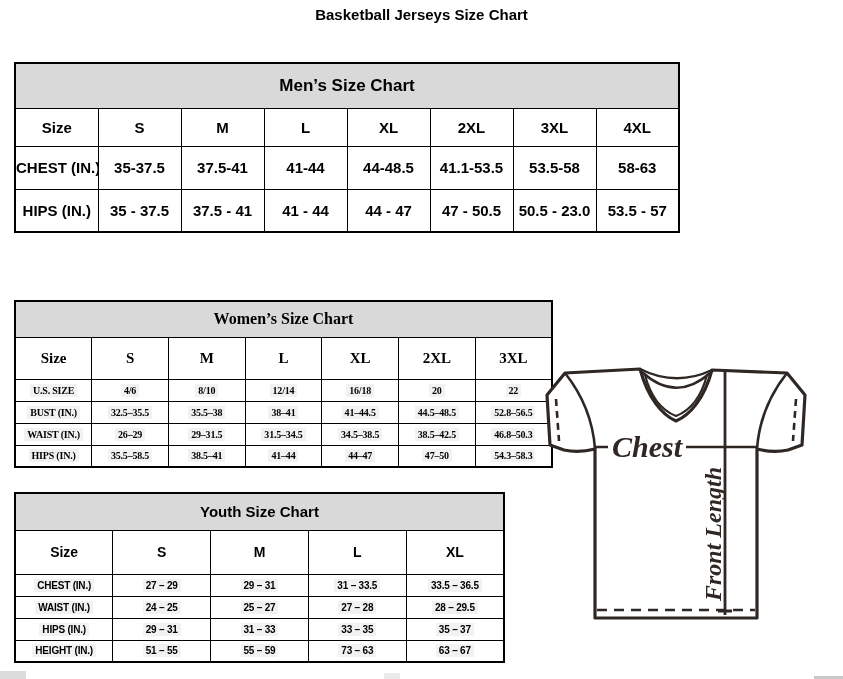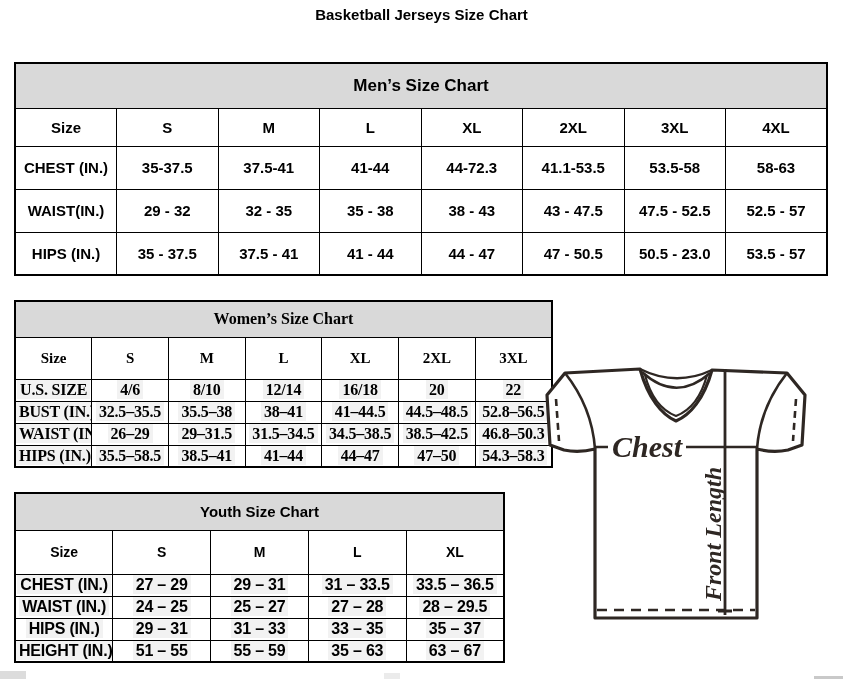--- a/index.html
+++ b/index.html
@@ -22,21 +22,21 @@
   table.size-table{
     position:absolute;border-collapse:collapse;table-layout:fixed;
     background:#fff;border:2px solid var(--border);
   }
   table.size-table th,table.size-table td{
     border:1px solid var(--border);text-align:center;vertical-align:middle;
     padding:0;font-weight:bold;color:#000;overflow:hidden;white-space:nowrap;
   }
   tr.title-row th{background:var(--header-bg);}
   
-  #mens-table{left:14px;top:62px;width:814px;}
+  #mens-table{left:14px;top:62px;width:666px;}
   #mens-table tr.title-row{height:45px}
   #mens-table tr.title-row th{font-size:17px;}
   #mens-table tr.cols-row{height:38px}
   #mens-table tr.cols-row th{font-size:15px;}
   #mens-table tr.data-row{height:43px}
   #mens-table tr.data-row td{font-size:15px;}
   #mens-table .c0{width:117px;}
   
   #womens-table{left:14px;top:300px;width:539px;font-family:Liberation Serif, serif;}
   #womens-table tr.title-row{height:36px}
@@ -47,21 +47,21 @@
   #womens-table .c0{width:84px;}
   
   #youth-table{left:14px;top:492px;width:491px;}
   #youth-table tr.title-row{height:37px}
   #youth-table tr.title-row th{font-size:15px;}
   #youth-table tr.cols-row{height:44px}
   #youth-table tr.cols-row th{font-size:14px;}
   #youth-table tr.data-row{height:22px}
   #youth-table .c0{width:121px;}
   
-  table.condensed tr.data-row td{font-size:16px;letter-spacing:-0.2px;}
+  table.condensed tr.data-row td{font-size:10px;letter-spacing:-0.2px;}
   table.condensed tr.data-row .hl{background:#f2f2f2;padding:1px 3px;}
   
   .jersey-wrap{position:absolute;left:538px;top:363px;width:285px;height:268px;}
   
   .artifact{position:absolute;}
   #artifact-left{left:0;top:671px;width:26px;height:8px;background:#dcdcdc;}
   #artifact-mid{left:384px;top:673px;width:16px;height:6px;background:#ebebeb;}
   #artifact-right{left:814px;top:676px;width:29px;height:3px;background:#c9c9c9;}
 </style>
 </head>
@@ -84,34 +84,24 @@
           <th class="c4">XL</th>
           <th class="c5">2XL</th>
           <th class="c6">3XL</th>
           <th class="c7">4XL</th>
         </tr>
         <tr class="data-row">
           <td class="c0 row-label">CHEST (IN.)</td>
           <td>35-37.5</td>
           <td>37.5-41</td>
           <td>41-44</td>
-          <td>44-72.3</td>
+          <td>44-48.5</td>
           <td>41.1-53.5</td>
           <td>53.5-58</td>
           <td>58-63</td>
-        </tr>
-        <tr class="data-row">
-          <td class="c0 row-label">WAIST(IN.)</td>
-          <td>29 - 32</td>
-          <td>32 - 35</td>
-          <td>35 - 38</td>
-          <td>38 - 43</td>
-          <td>43 - 47.5</td>
-          <td>47.5 - 52.5</td>
-          <td>52.5 - 57</td>
         </tr>
         <tr class="data-row">
           <td class="c0 row-label">HIPS (IN.)</td>
           <td>35 - 37.5</td>
           <td>37.5 - 41</td>
           <td>41 - 44</td>
           <td>44 - 47</td>
           <td>47 - 50.5</td>
           <td>50.5 - 23.0</td>
           <td>53.5 - 57</td>
@@ -202,21 +192,21 @@
           <td class="c0 row-label"><span class="hl">HIPS (IN.)</span></td>
           <td><span class="hl">29 – 31</span></td>
           <td><span class="hl">31 – 33</span></td>
           <td><span class="hl">33 – 35</span></td>
           <td><span class="hl">35 – 37</span></td>
         </tr>
         <tr class="data-row">
           <td class="c0 row-label"><span class="hl">HEIGHT (IN.)</span></td>
           <td><span class="hl">51 – 55</span></td>
           <td><span class="hl">55 – 59</span></td>
-          <td><span class="hl">35 – 63</span></td>
+          <td><span class="hl">73 – 63</span></td>
           <td><span class="hl">63 – 67</span></td>
         </tr>
       </tbody>
     </table>
 
   <div class="jersey-wrap">
     <svg width="285" height="268" viewBox="0 0 285 268">
       <g stroke="#2e2723" fill="none" stroke-linejoin="round" stroke-linecap="butt">
 
         <path fill="#ffffff" stroke-width="3.2" d="M 102,6

